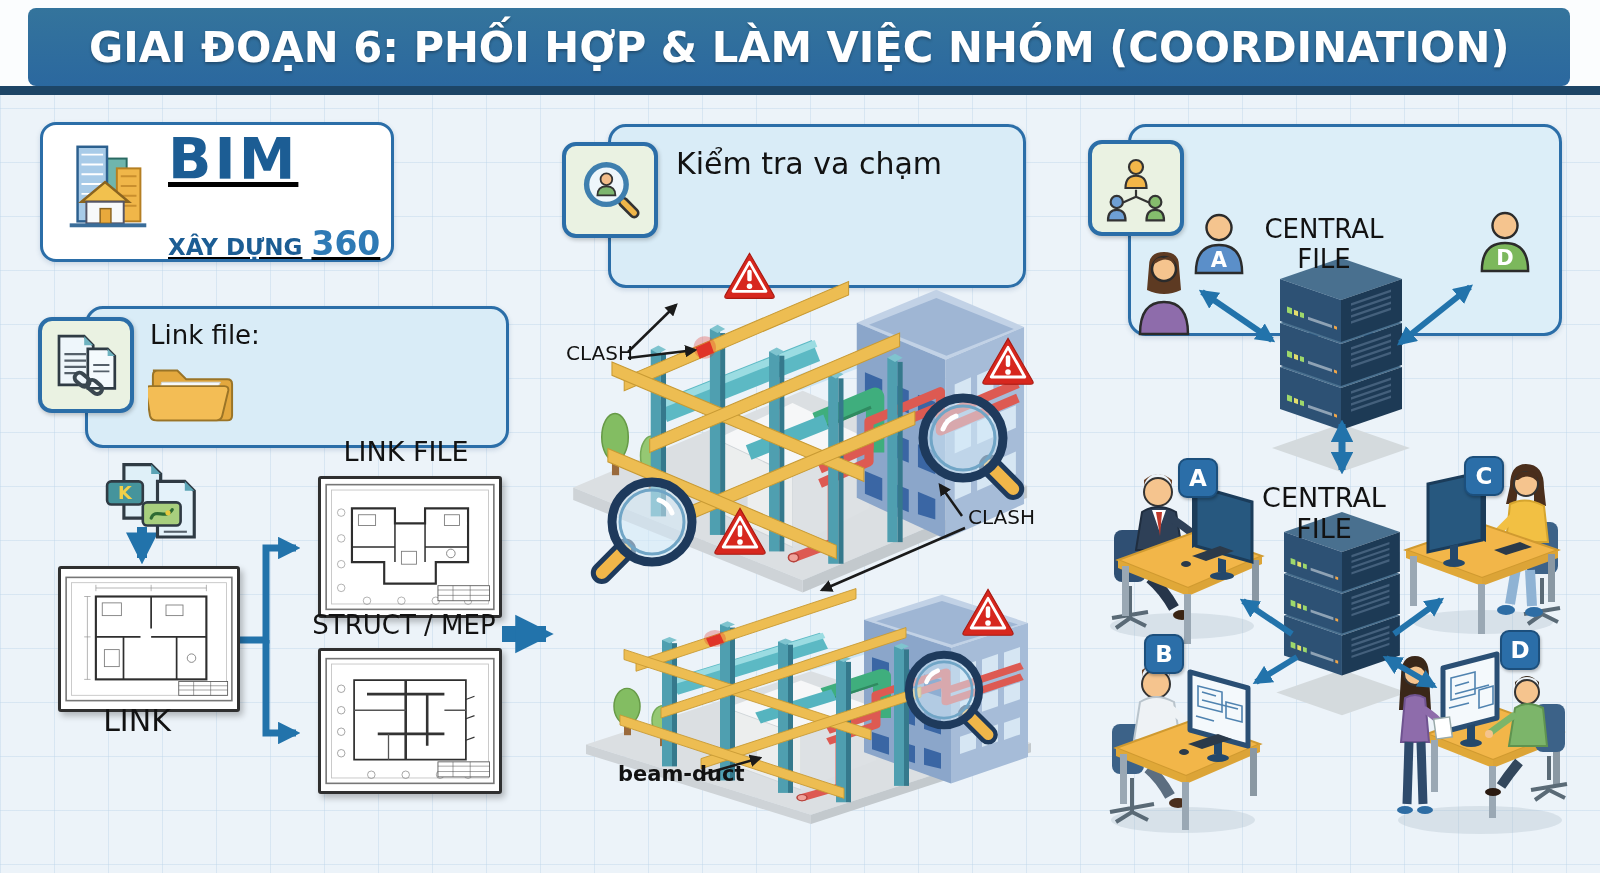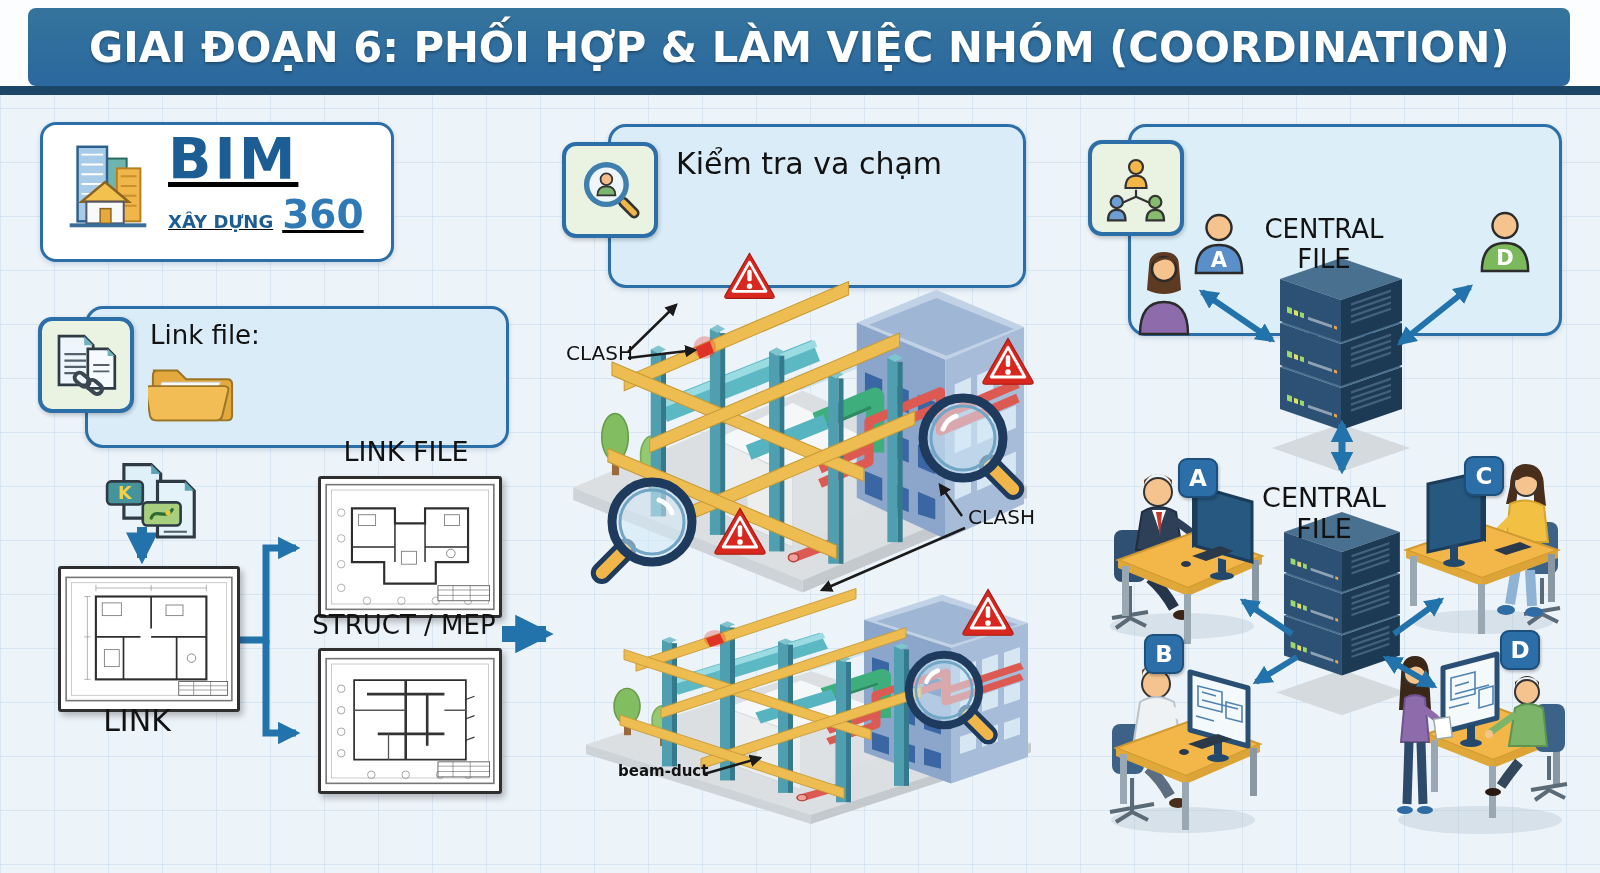--- a/index.html
+++ b/index.html
@@ -361,22 +361,22 @@
         <path d="M 68,38 h 16 M 68,48 h 16 M 68,58 h 16 M 68,68 h 16"></path>
       </g>
     <polygon points="28,64 52,44 76,64" fill="#f2c14e" stroke="#8a6420" stroke-width="2.5"></polygon>
     <rect x="33" y="64" width="38" height="22" fill="#f7f9fa" stroke="#556" stroke-width="2"></rect>
     <rect x="47" y="71" width="11" height="15" fill="#e8a93c" stroke="#8a6420" stroke-width="1.5"></rect>
     <rect x="16" y="86" width="78" height="4" fill="#3a6d99"></rect>
   </svg>
   <div class="abs" style="left:168px;top:128px;width:215px;text-decoration:underline;">
     <div style="font-size:57px;font-weight:bold;color:#1c5d94;letter-spacing:3px;line-height:62px;">BIM</div>
     <div style="display:flex;align-items:baseline;margin-top:2px;">
-      <span style="font-size:18px;font-weight:bold;color:#1c5d94;">XÂY DỰNG</span>
-      <span style="font-size:39px;font-weight:bold;color:#2f7ab5;margin-left:9px;">360</span>
+      <span style="font-size:23px;font-weight:bold;color:#1c5d94;">XÂY DỰNG</span>
+      <span style="font-size:33px;font-weight:bold;color:#2f7ab5;margin-left:9px;margin-top:32px;">360</span>
     </div>
   </div>
 
   <div class="abs iconbox" style="left:38px;top:317px;width:88px;height:88px;">
     <svg width="72" height="72" viewBox="0 0 80 80">
       <path d="M 10,8 h 28 l 10,10 v 44 h -38 z" fill="#eef6fb" stroke="#2f3b44" stroke-width="3"></path>
       <path d="M 38,8 l 10,10 h -10 z" fill="#6fb3c0"></path>
       <g stroke="#55606a" stroke-width="2.5">
           <path d="M 16,28 h 24 M 16,35 h 24 M 16,42 h 24 M 16,49 h 16"></path>
         </g>
@@ -497,21 +497,21 @@
           <rect x="52" y="46" width="26" height="9" rx="4.5" fill="#f0b649" stroke="#333" stroke-width="3"></rect>
         </g>
       <circle cx="36" cy="34" r="22" fill="#eef6fb" stroke="#3f7fae" stroke-width="6"></circle>
       <circle cx="36" cy="28" r="6.5" fill="#f2bd8a" stroke="#333" stroke-width="2"></circle>
       <path d="M 26,46 Q 26,36 36,36 Q 46,36 46,46 Z" fill="#7cb56f" stroke="#333" stroke-width="2"></path>
     </svg>
   </div>
   <div class="abs lbl" style="left:676px;top:146px;font-size:30px;">Kiểm tra va chạm</div>
   <div class="abs lbl" style="left:566px;top:341px;font-size:20px;">CLASH</div>
   <div class="abs lbl" style="left:968px;top:505px;font-size:20px;">CLASH</div>
-  <div class="abs" style="left:618px;top:762px;font-size:15px;font-weight:600;color:#121212;">beam-duct</div>
+  <div class="abs" style="left:618px;top:762px;font-size:21px;font-weight:600;color:#121212;">beam-duct</div>
 
   <div class="abs iconbox" style="left:1088px;top:140px;width:88px;height:88px;">
     <svg width="70" height="70" viewBox="0 0 80 80">
       <circle cx="40" cy="16" r="8" fill="#f2b649" stroke="#333" stroke-width="2.5"></circle>
       <path d="M 28,40 Q 28,26 40,26 Q 52,26 52,40 Z" fill="#f2b649" stroke="#333" stroke-width="2.5"></path>
       <path d="M 40,42 v 8 M 40,50 L 22,58 M 40,50 L 58,58" stroke="#333" stroke-width="2.5" fill="none"></path>
       <circle cx="18" cy="56" r="7" fill="#6e9fd4" stroke="#333" stroke-width="2.5"></circle>
       <path d="M 8,77 Q 8,65 18,65 Q 28,65 28,77 Z" fill="#6e9fd4" stroke="#333" stroke-width="2.5"></path>
       <circle cx="62" cy="56" r="7" fill="#85bd6d" stroke="#333" stroke-width="2.5"></circle>
       <path d="M 52,77 Q 52,65 62,65 Q 72,65 72,77 Z" fill="#85bd6d" stroke="#333" stroke-width="2.5"></path>

